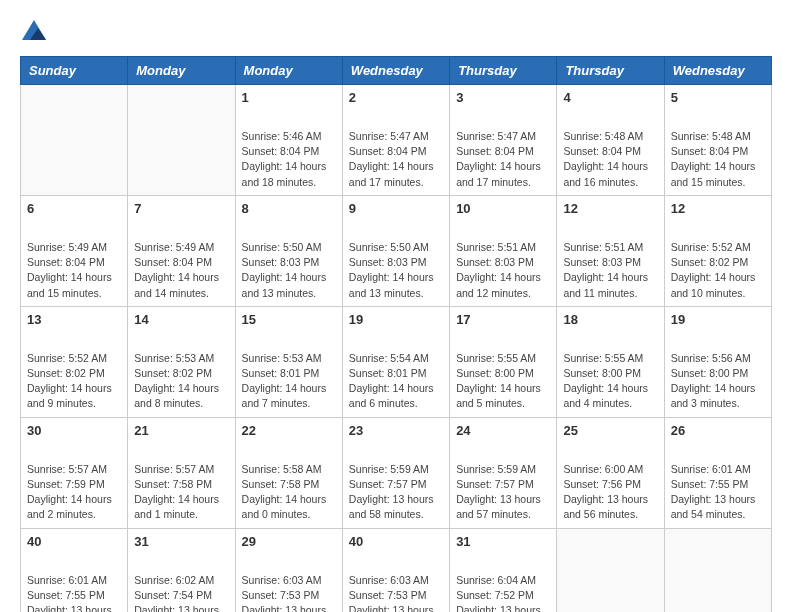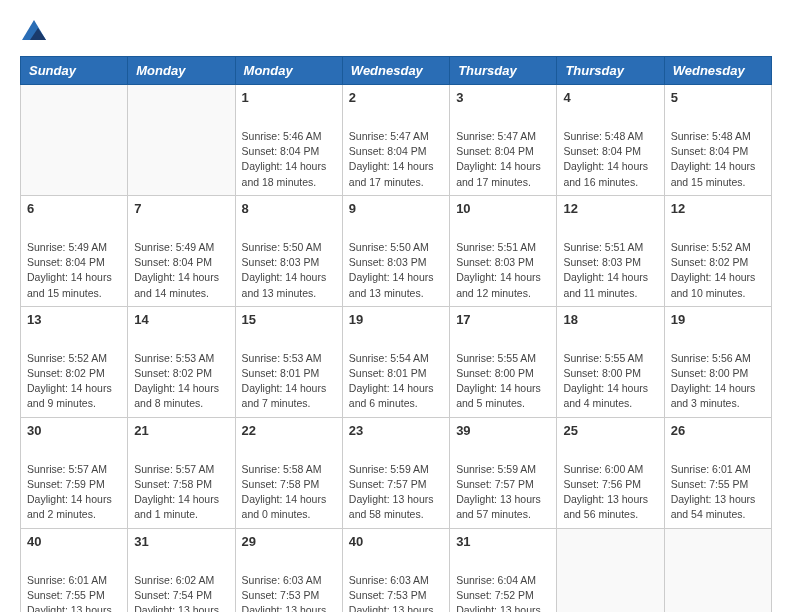--- a/index.html
+++ b/index.html
@@ -225,21 +225,21 @@
         </td>
         <td>
           <span class="day-num">22</span>
           <div class="day-info">Sunrise: 5:58 AM<br>Sunset: 7:58 PM<br>Daylight: 14 hours and 0 minutes.</div>
         </td>
         <td>
           <span class="day-num">23</span>
           <div class="day-info">Sunrise: 5:59 AM<br>Sunset: 7:57 PM<br>Daylight: 13 hours and 58 minutes.</div>
         </td>
         <td>
-          <span class="day-num">39</span>
+          <span class="day-num">24</span>
           <div class="day-info">Sunrise: 5:59 AM<br>Sunset: 7:57 PM<br>Daylight: 13 hours and 57 minutes.</div>
         </td>
         <td>
           <span class="day-num">25</span>
           <div class="day-info">Sunrise: 6:00 AM<br>Sunset: 7:56 PM<br>Daylight: 13 hours and 56 minutes.</div>
         </td>
         <td>
           <span class="day-num">26</span>
           <div class="day-info">Sunrise: 6:01 AM<br>Sunset: 7:55 PM<br>Daylight: 13 hours and 54 minutes.</div>
         </td>

